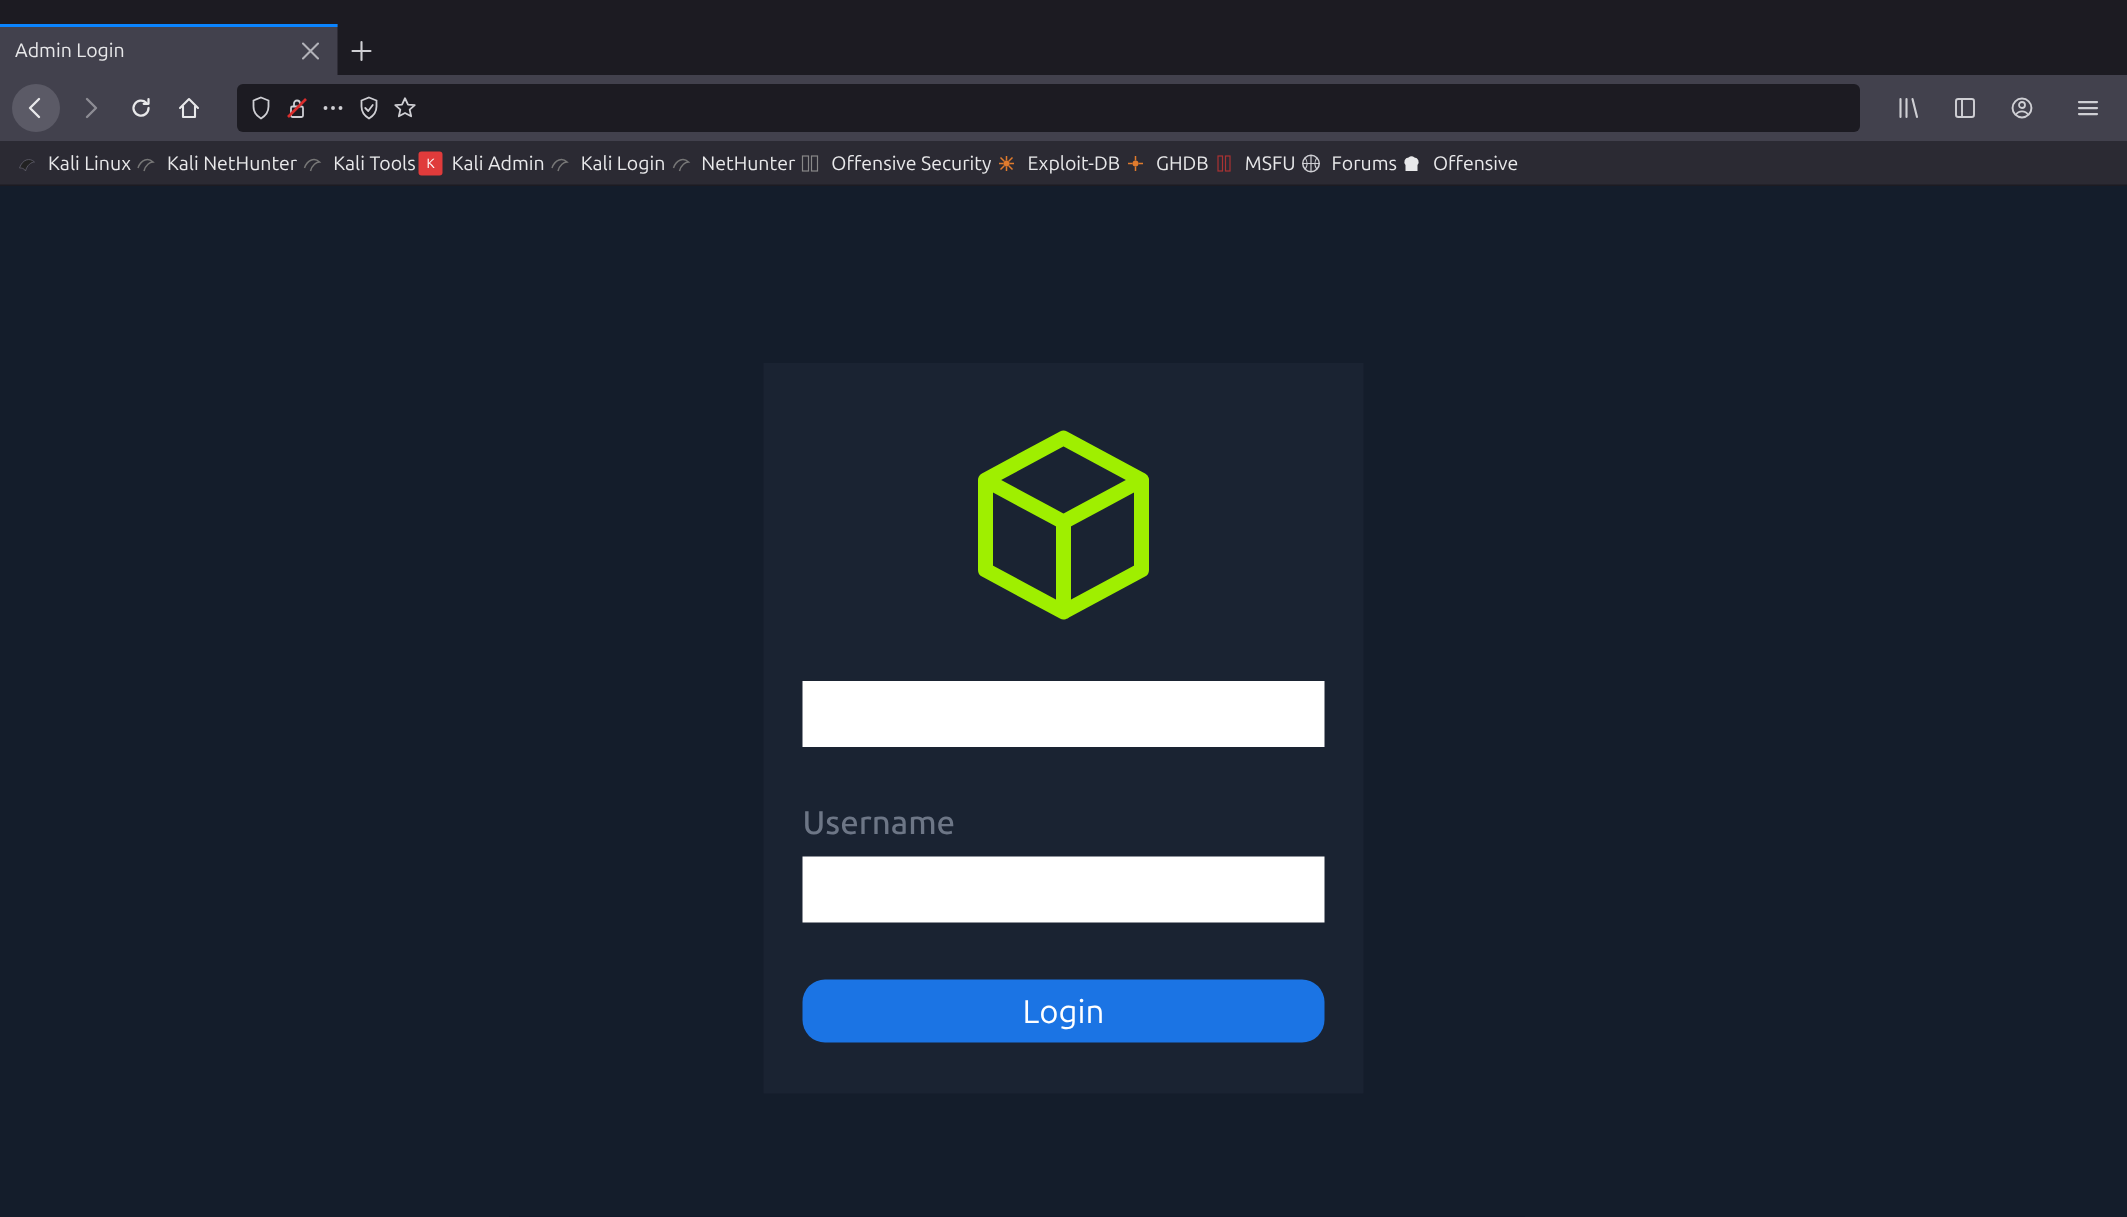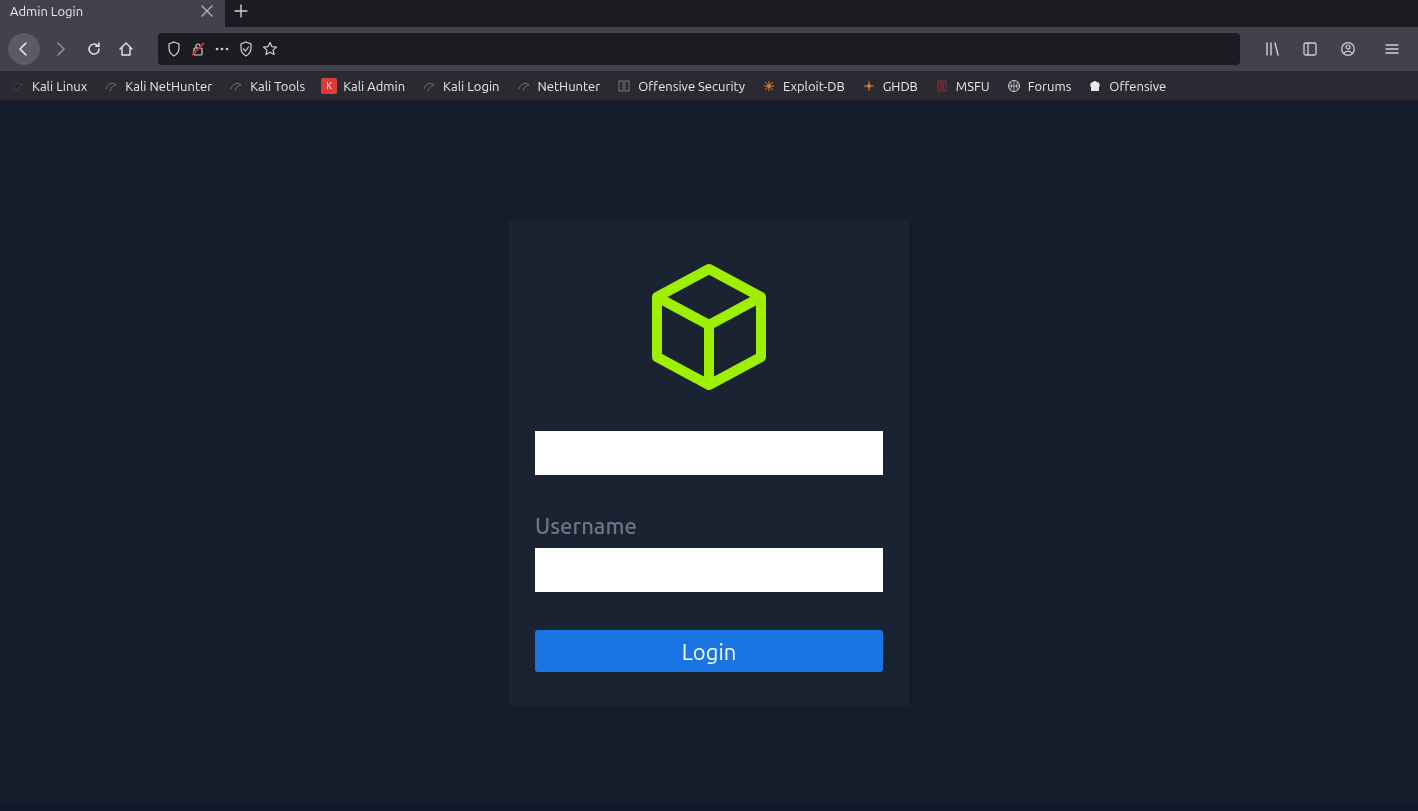--- a/index.html
+++ b/index.html
@@ -1,20 +1,20 @@
 <!DOCTYPE html>
 <html><head>
 <meta charset="utf-8">
 <style>
   * { margin:0; padding:0; box-sizing:border-box; font-family:"Segoe UI","Ubuntu","Cantarell",sans-serif; }
   html,body { width:1418px; height:811px; background:#0f172a; overflow:hidden; }
 
   
   .chrome      { width:100%; background:#2b2a33; display:flex; flex-direction:column; }
-  .tabbar      { height:27px; display:flex; align-items:flex-end; background:#1c1b22; }
+  .tabbar      { height:50px; display:flex; align-items:flex-end; background:#1c1b22; }
   .tab         { position:relative; height:34px; width:225px; background:#42414d; color:#e8e8ea;
                  display:flex; align-items:center; padding:0 10px; font-size:13px; border-top:2px solid #0a84ff; }
   .tab-close   { margin-left:auto; width:16px; height:16px; display:flex; align-items:center; justify-content:center;
                  opacity:.8; font-size:14px; line-height:1; }
   .newtab      { width:32px; height:32px; display:flex; align-items:center; justify-content:center; color:#cfcfd4; }
 
   .toolbar     { height:44px; background:#42414d; display:flex; align-items:center; padding:0 8px; gap:8px; }
   .nav-btns    { display:flex; align-items:center; gap:4px; }
   .circle-btn  { width:32px; height:32px; border-radius:50%; background:#5b5a66;
                  display:flex; align-items:center; justify-content:center; color:#cfcfd4; }
@@ -22,33 +22,33 @@
   .plain-btn   { width:28px; height:28px; display:flex; align-items:center; justify-content:center; color:#cfcfd4; }
 
   .urlbar      { flex:1; height:32px; background:#1c1b22; border-radius:4px; margin:0 10px;
                  display:flex; align-items:center; padding:0 8px; gap:8px; color:#cfcfd4; font-size:14px; }
   .url-text    { flex:1; color:#e8e8ea; letter-spacing:.2px; }
   .urlbar .ic  { display:flex; align-items:center; }
 
   .right-btns  { display:flex; align-items:center; gap:10px; color:#cfcfd4; padding-right:4px; }
 
   .bookmarks   { height:30px; background:#2b2a33; display:flex; align-items:center;
-                 padding:0 10px; gap:16px; font-size:13px; color:#e8e8ea; border-bottom:1px solid #1c1b22;}
+                 padding:0 10px; gap:2px; font-size:13px; color:#e8e8ea; border-bottom:1px solid #1c1b22;}
   .bm          { display:flex; align-items:center; gap:6px; white-space:nowrap; }
   .bm .bi      { width:16px; height:16px; display:flex; align-items:center; justify-content:center; font-size:12px;}
 
   
   .viewport    { width:100%; height:703px; background:#141d2b; display:flex; align-items:flex-start;
                  justify-content:center; }
   .card        { margin-top:118px; width:400px; background:#1a2332; padding:30px 26px 34px 26px; }
   .logo-wrap   { display:flex; justify-content:center; margin-bottom:38px; margin-top:12px; }
   .field-lbl   { color:#6d7686; font-size:22px; font-weight:500; margin-bottom:10px; }
   .field-in    { width:100%; height:44px; background:#fff; border:none; margin-bottom:38px; padding:0 10px; font-size:16px;}
   .login-btn   { width:100%; height:42px; background:#1b74e4; color:#fff; border:none;
-                 font-size:22px; font-weight:400; border-radius:3px; }
+                 font-size:22px; font-weight:400; border-radius:15px; }
 
   svg { display:block; }
 </style>
 </head>
 <body>
 
 <div class="chrome">
 
   <div class="tabbar">
     <div class="tab">

